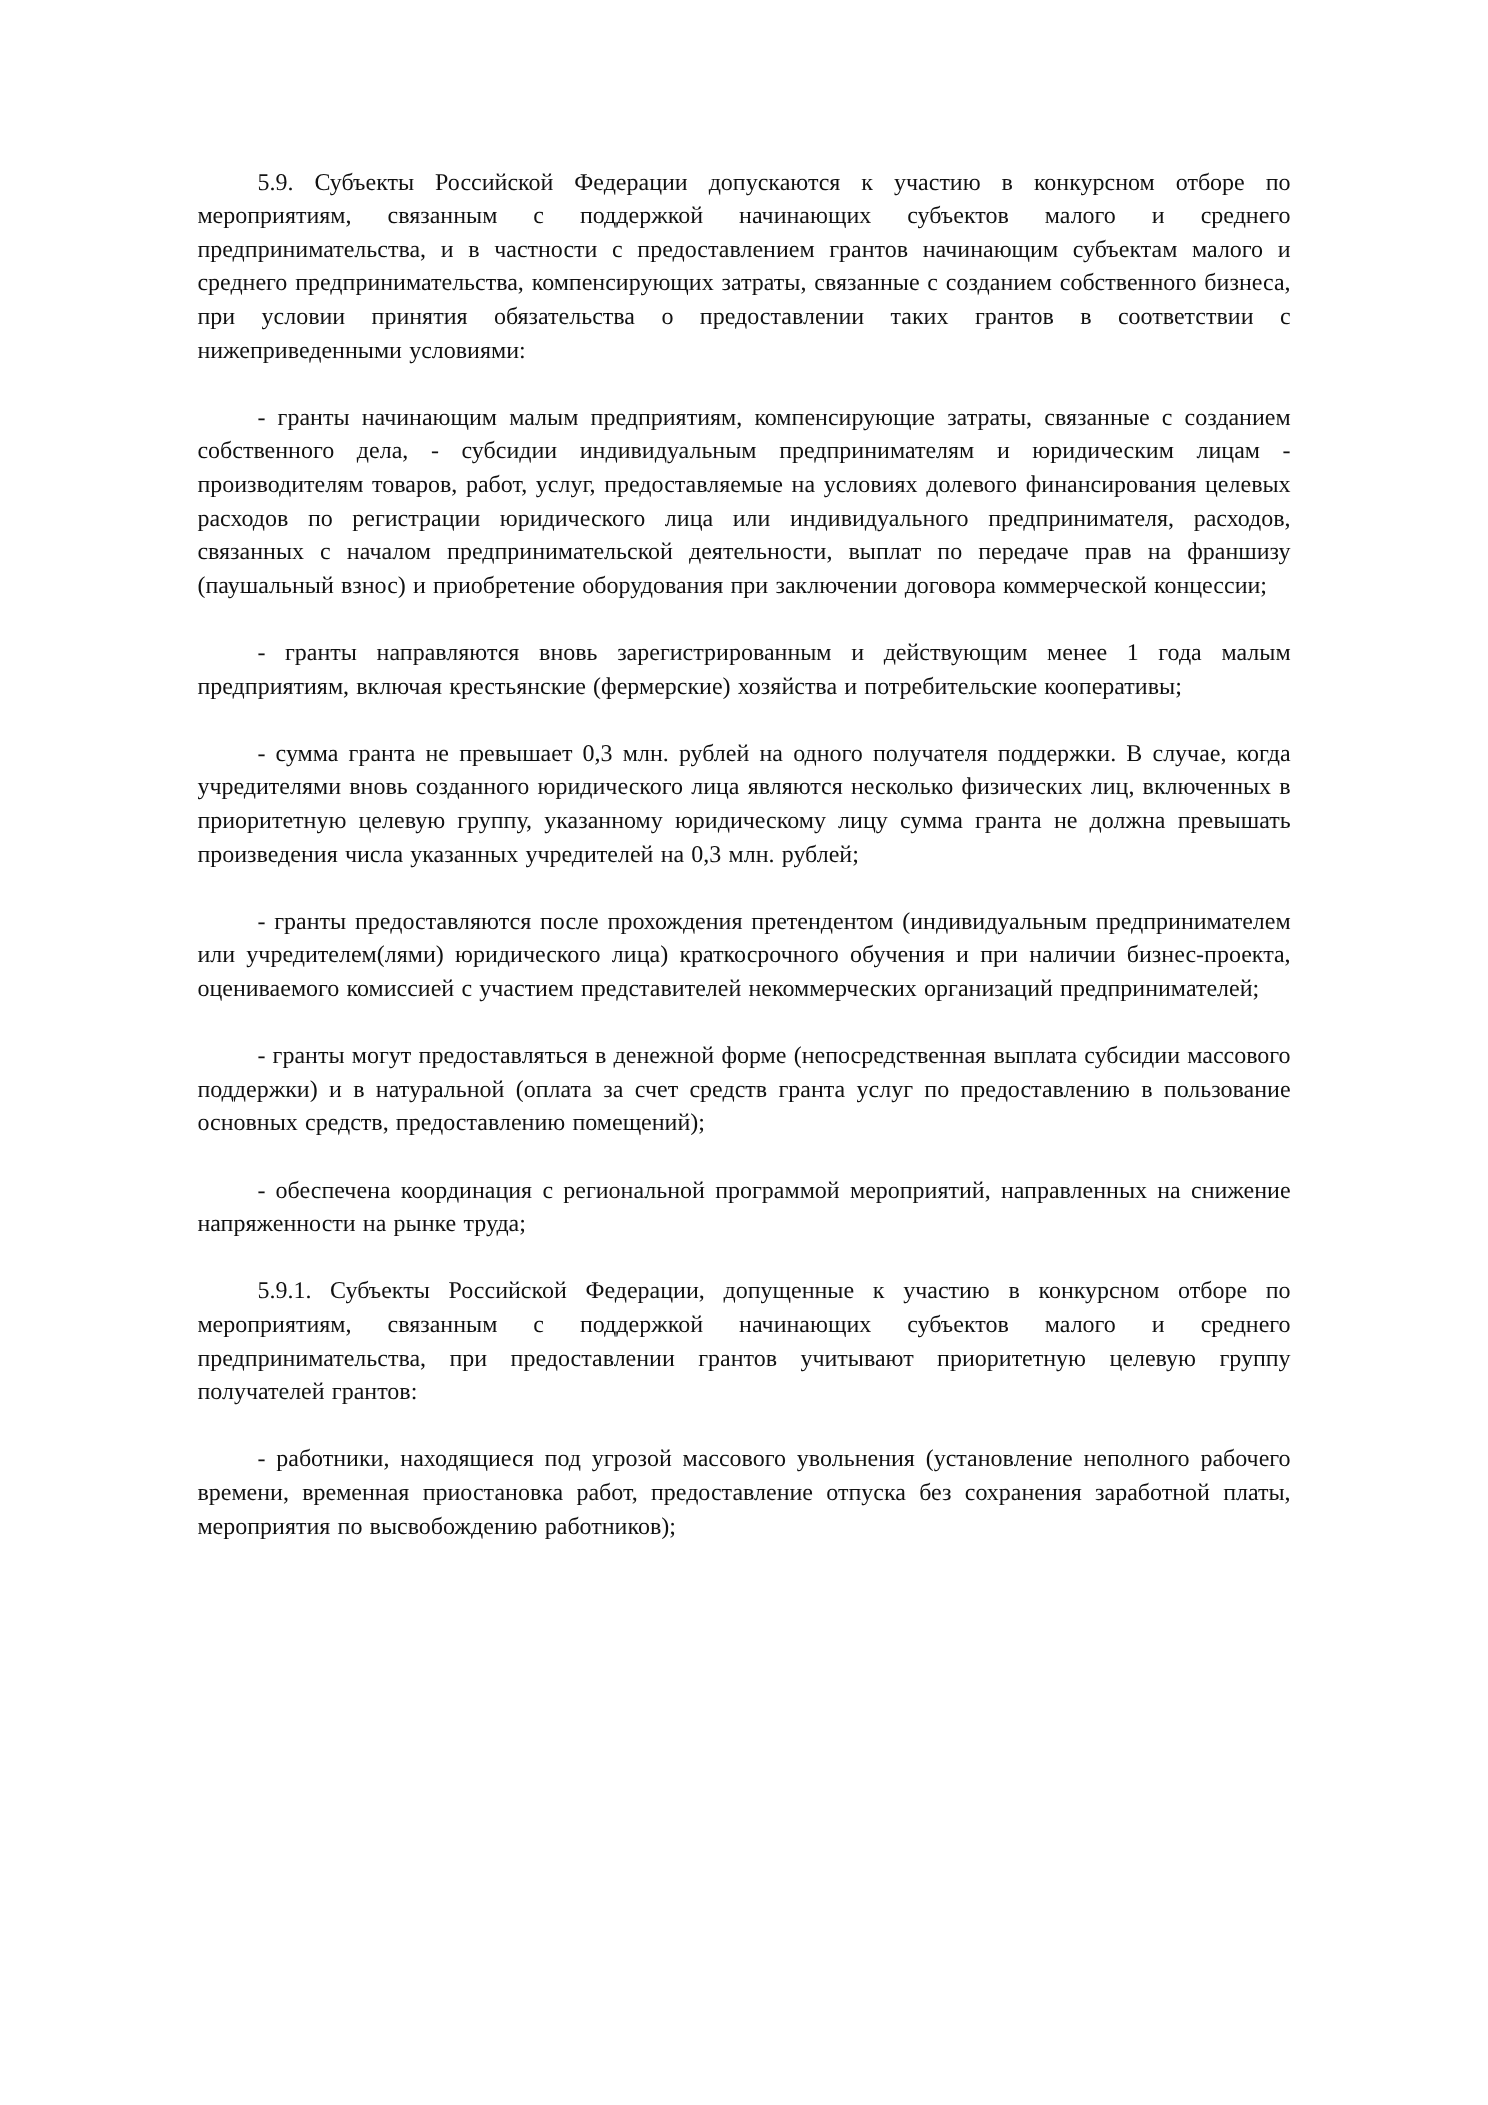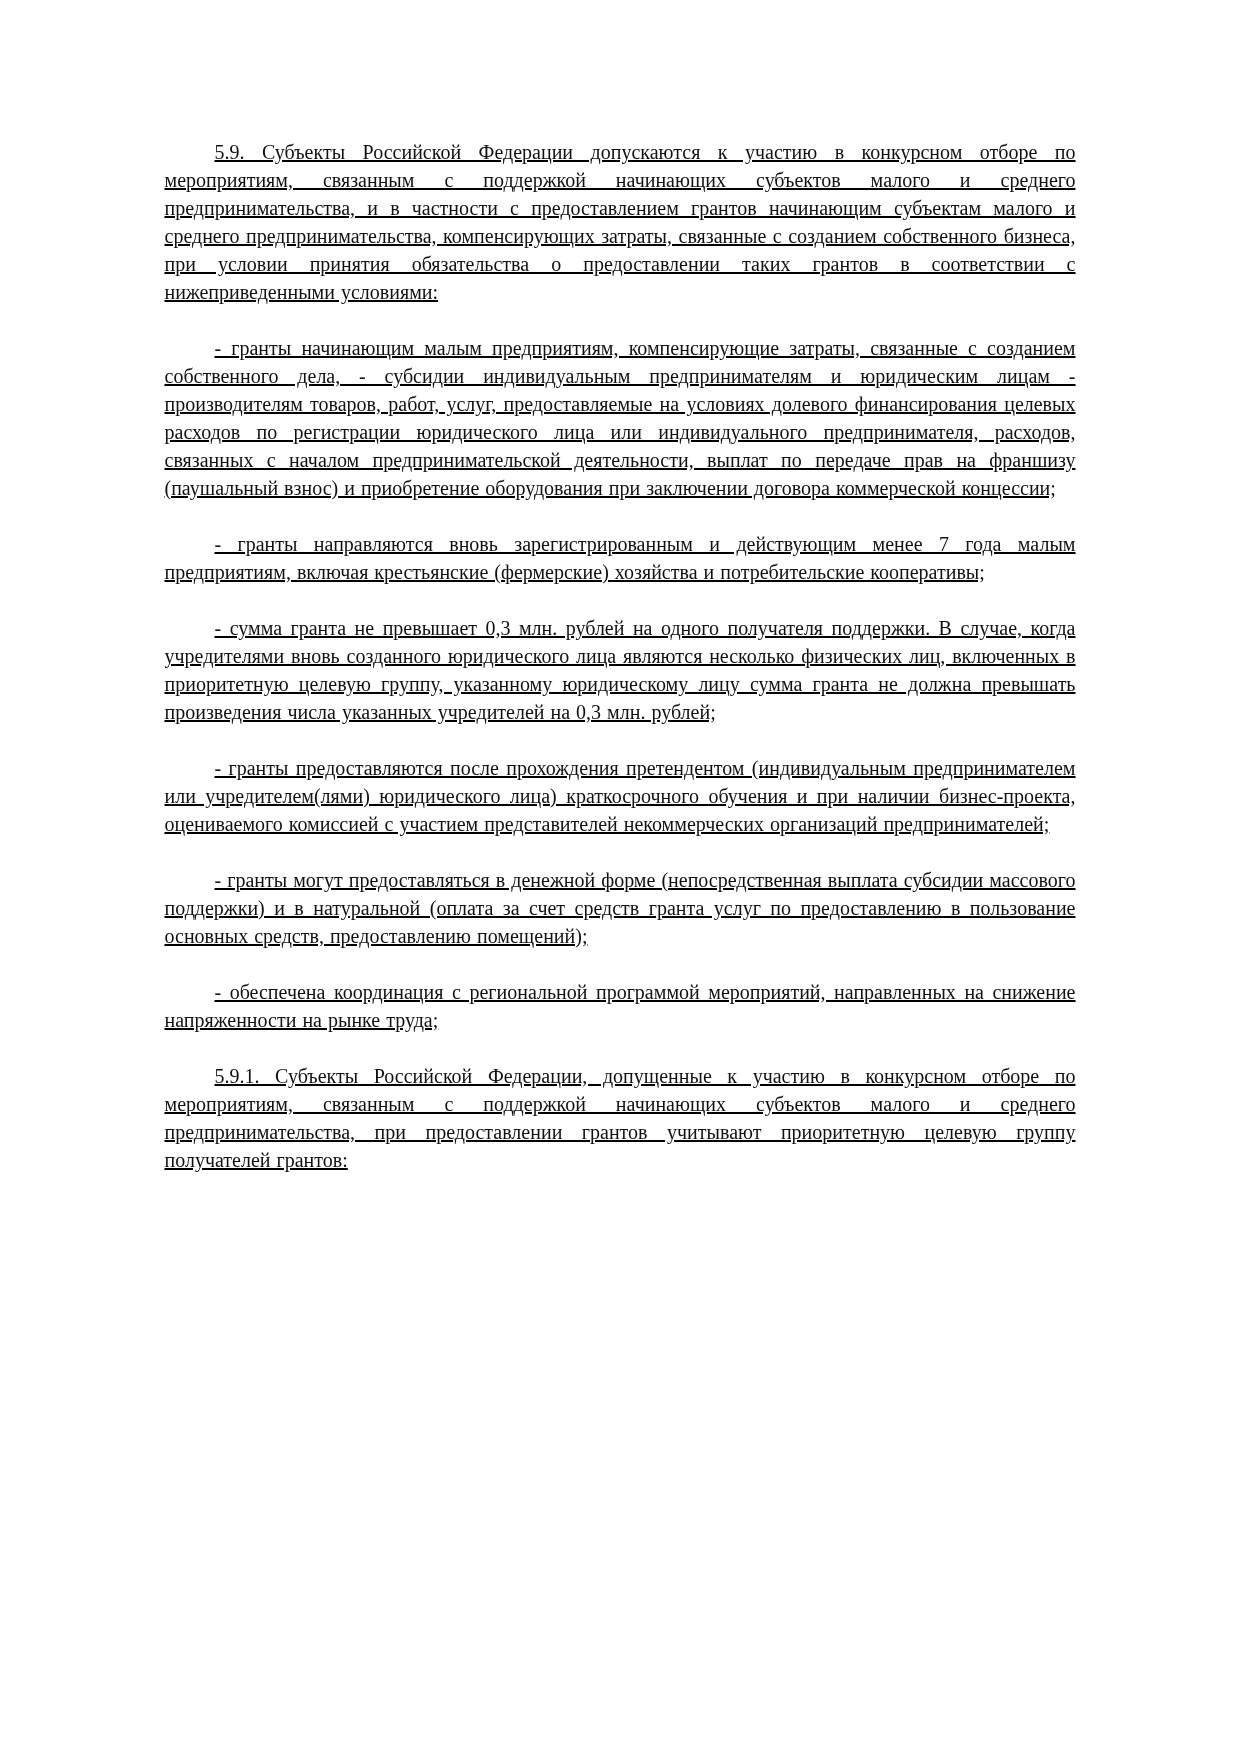--- a/index.html
+++ b/index.html
@@ -9,21 +9,20 @@
   }
   .page {
     position: relative;
     width: 1123px;
     height: 1754px;
     margin: 0 auto;
     background: #ffffff;
     box-sizing: border-box;
     padding: 138px 106px 60px 106px;
     overflow: hidden;
-    text-decoration: underline;
   }
   .doc-content {
     font-family: "Liberation Serif", "DejaVu Serif", serif;
     font-size: 20px;
     line-height: 28px;
     color: #111111;
   }
   .doc-content p {
     margin: 0 0 28px 0;
     text-align: justify;
@@ -31,20 +30,21 @@
     word-spacing: 1px;
   }
 </style>
 </head>
 <body>
 
 <div class="page">
   <div class="doc-content">
     <p>5.9. Субъекты Российской Федерации допускаются к участию в конкурсном отборе по мероприятиям, связанным с поддержкой начинающих субъектов малого и среднего предпринимательства, и в частности с предоставлением грантов начинающим субъектам малого и среднего предпринимательства, компенсирующих затраты, связанные с созданием собственного бизнеса, при условии принятия обязательства о предоставлении таких грантов в соответствии с нижеприведенными условиями:</p>
     <p>- гранты начинающим малым предприятиям, компенсирующие затраты, связанные с созданием собственного дела, - субсидии индивидуальным предпринимателям и юридическим лицам - производителям товаров, работ, услуг, предоставляемые на условиях долевого финансирования целевых расходов по регистрации юридического лица или индивидуального предпринимателя, расходов, связанных с началом предпринимательской деятельности, выплат по передаче прав на франшизу (паушальный взнос) и приобретение оборудования при заключении договора коммерческой концессии;</p>
-    <p>- гранты направляются вновь зарегистрированным и действующим менее 7 года малым предприятиям, включая крестьянские (фермерские) хозяйства и потребительские кооперативы;</p>
+    <p>- гранты направляются вновь зарегистрированным и действующим менее 1 года малым предприятиям, включая крестьянские (фермерские) хозяйства и потребительские кооперативы;</p>
     <p>- сумма гранта не превышает 0,3 млн. рублей на одного получателя поддержки. В случае, когда учредителями вновь созданного юридического лица являются несколько физических лиц, включенных в приоритетную целевую группу, указанному юридическому лицу сумма гранта не должна превышать произведения числа указанных учредителей на 0,3 млн. рублей;</p>
     <p>- гранты предоставляются после прохождения претендентом (индивидуальным предпринимателем или учредителем(лями) юридического лица) краткосрочного обучения и при наличии бизнес-проекта, оцениваемого комиссией с участием представителей некоммерческих организаций предпринимателей;</p>
     <p>- гранты могут предоставляться в денежной форме (непосредственная выплата субсидии массового поддержки) и в натуральной (оплата за счет средств гранта услуг по предоставлению в пользование основных средств, предоставлению помещений);</p>
     <p>- обеспечена координация с региональной программой мероприятий, направленных на снижение напряженности на рынке труда;</p>
     <p>5.9.1. Субъекты Российской Федерации, допущенные к участию в конкурсном отборе по мероприятиям, связанным с поддержкой начинающих субъектов малого и среднего предпринимательства, при предоставлении грантов учитывают приоритетную целевую группу получателей грантов:</p>
+    <p>- работники, находящиеся под угрозой массового увольнения (установление неполного рабочего времени, временная приостановка работ, предоставление отпуска без сохранения заработной платы, мероприятия по высвобождению работников);</p>
   </div>
 </div>
 
 </body></html>

